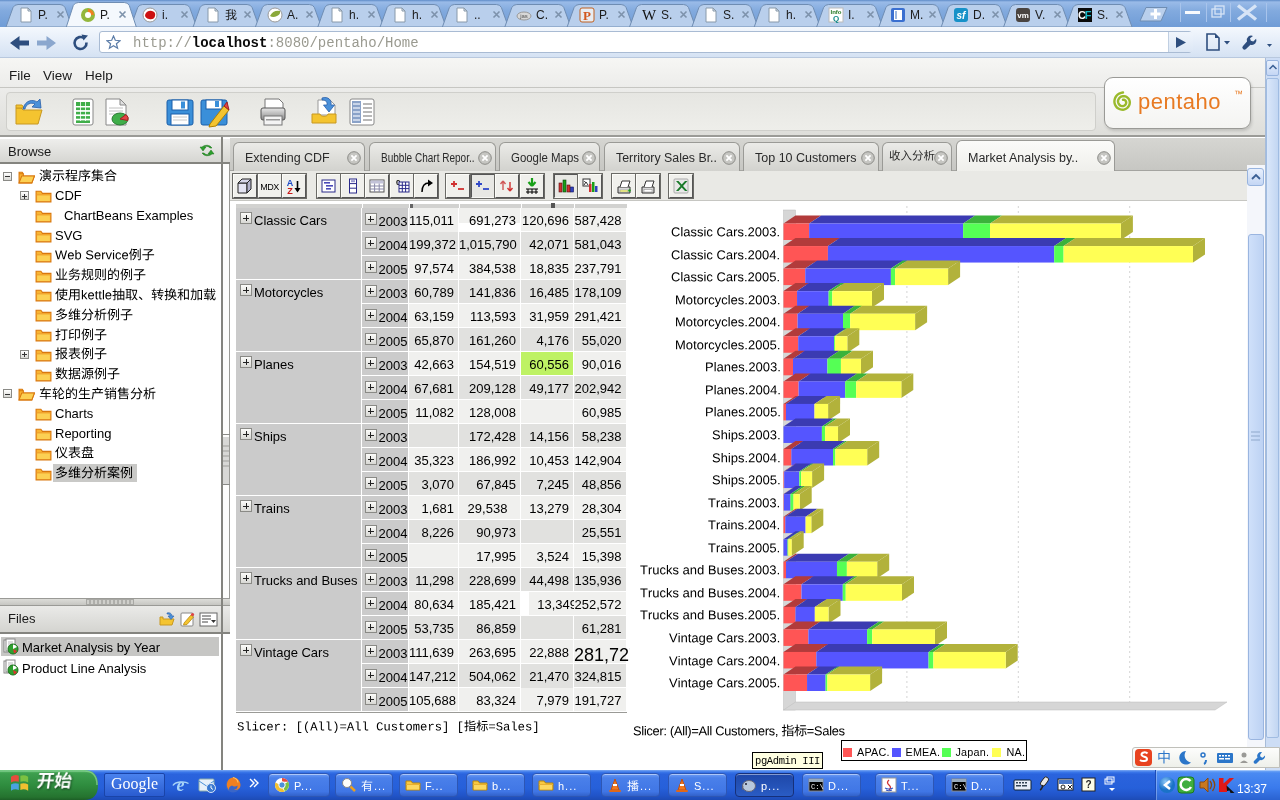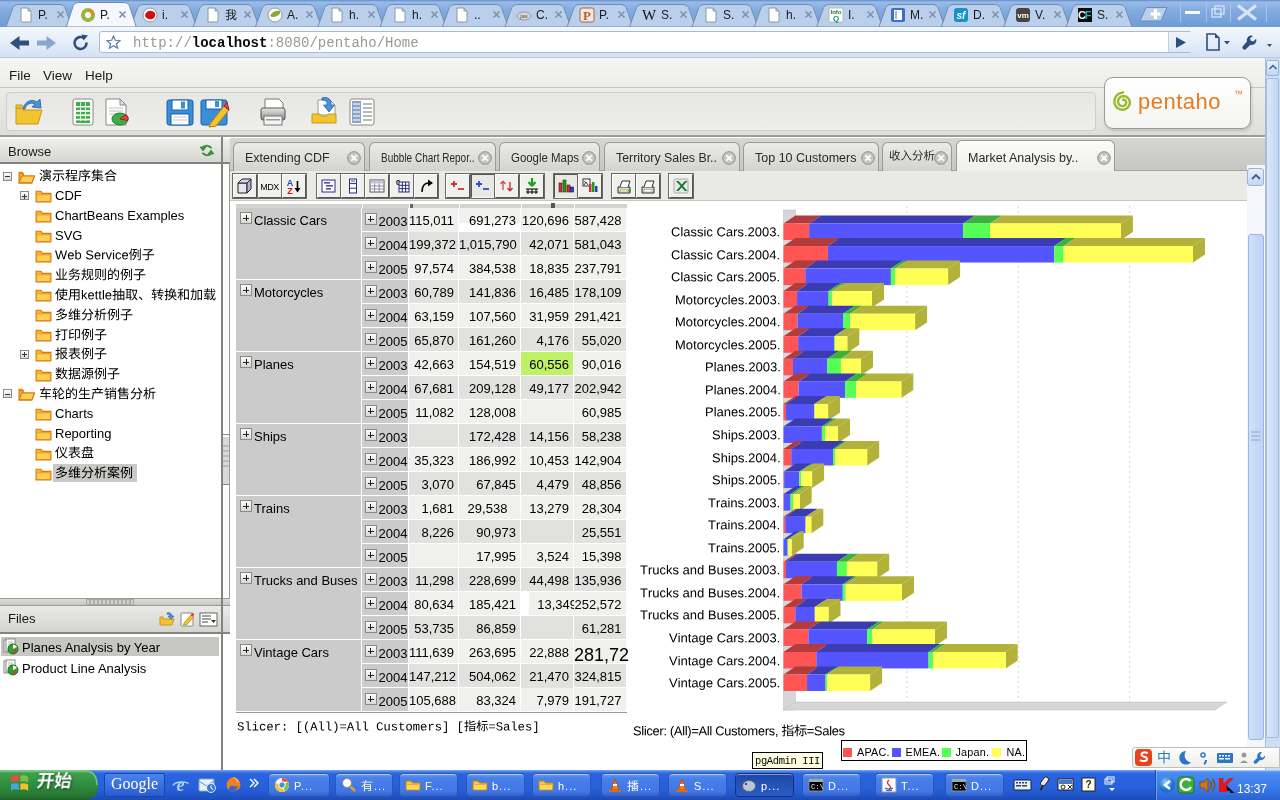--- a/index.html
+++ b/index.html
@@ -470,21 +470,21 @@
     <path d="M1 12 L1 2 L5.5 2 L7 4 L15 4 L15 12 Z" fill="#f9b431" stroke="#d9780e" stroke-width="1"></path>
 <path d="M1 5.5 L15 5.5" stroke="#e8952d" stroke-width="0.8"></path>
     <rect x="2" y="6" width="12" height="5.2" fill="#fcd053"></rect>
   </svg>
 <div class="ab" style="left:55.0px;top:188.3px;font-size:13px;color:#000">CDF</div>
 <svg class="ab" style="left:35.0px;top:209.1px" width="17" height="14" viewBox="0 0 16 13">
     <path d="M1 12 L1 2 L5.5 2 L7 4 L15 4 L15 12 Z" fill="#f9b431" stroke="#d9780e" stroke-width="1"></path>
 <path d="M1 5.5 L15 5.5" stroke="#e8952d" stroke-width="0.8"></path>
     <rect x="2" y="6" width="12" height="5.2" fill="#fcd053"></rect>
   </svg>
-<div class="ab" style="left:55.0px;top:208.1px;font-size:13px;color:#000">ChartBeans Examples</div>
+<div class="ab" style="left:64px;top:208.1px;font-size:13px;color:#000">ChartBeans Examples</div>
 <svg class="ab" style="left:35.0px;top:228.9px" width="17" height="14" viewBox="0 0 16 13">
     <path d="M1 12 L1 2 L5.5 2 L7 4 L15 4 L15 12 Z" fill="#f9b431" stroke="#d9780e" stroke-width="1"></path>
 <path d="M1 5.5 L15 5.5" stroke="#e8952d" stroke-width="0.8"></path>
     <rect x="2" y="6" width="12" height="5.2" fill="#fcd053"></rect>
   </svg>
 <div class="ab" style="left:55.0px;top:227.9px;font-size:13px;color:#000">SVG</div>
 <svg class="ab" style="left:35.0px;top:248.7px" width="17" height="14" viewBox="0 0 16 13">
     <path d="M1 12 L1 2 L5.5 2 L7 4 L15 4 L15 12 Z" fill="#f9b431" stroke="#d9780e" stroke-width="1"></path>
 <path d="M1 5.5 L15 5.5" stroke="#e8952d" stroke-width="0.8"></path>
     <rect x="2" y="6" width="12" height="5.2" fill="#fcd053"></rect>
@@ -735,21 +735,21 @@
     <rect x="3" y="1" width="9" height="12" fill="#fff" stroke="#888"></rect>
 <g stroke="#bbb">
       <line x1="5" y1="4" x2="10" y2="4"></line>
       <line x1="5" y1="6" x2="10" y2="6"></line>
       <line x1="5" y1="8" x2="10" y2="8"></line>
     </g>
 <circle cx="10" cy="11" r="5" fill="#2ea02e" stroke="#1a701a"></circle>
     <path d="M10 11 L10 6.5 A4.5 4.5 0 0 1 14 9 Z" fill="#fff"></path>
     <path d="M10 11 L14 13 A4.5 4.5 0 0 1 11 15.3 Z" fill="#e03030"></path>
 </svg>
-<div class="ab" style="left:22px;top:640px;font-size:13px;color:#000">Planes Analysis by Year</div>
+<div class="ab" style="left:22px;top:640px;font-size:13px;color:#000">Market Analysis by Year</div>
 <svg class="ab" style="left:3px;top:659px" width="17" height="17" viewBox="0 0 17 17">
 <rect x="1" y="2" width="9" height="12" fill="#fff" stroke="#888"></rect>
     <rect x="3" y="1" width="9" height="12" fill="#fff" stroke="#888"></rect>
 <g stroke="#bbb">
       <line x1="5" y1="4" x2="10" y2="4"></line>
       <line x1="5" y1="6" x2="10" y2="6"></line>
       <line x1="5" y1="8" x2="10" y2="8"></line>
     </g>
 <circle cx="10" cy="11" r="5" fill="#2ea02e" stroke="#1a701a"></circle>
     <path d="M10 11 L10 6.5 A4.5 4.5 0 0 1 14 9 Z" fill="#fff"></path>
@@ -989,21 +989,21 @@
 <div class="ab" style="left:409.0px;top:280.0px;width:50.0px;height:24px;background:#e1e1df;border-bottom:1px solid #fff;border-right:1px solid #fff;box-sizing:border-box;font-size:13px;color:#000;text-align:right;padding:5px 4px 0 0">60,789</div>
 <div class="ab" style="left:459.0px;top:280.0px;width:62.0px;height:24px;background:#e1e1df;border-bottom:1px solid #fff;border-right:1px solid #fff;box-sizing:border-box;font-size:13px;color:#000;text-align:right;padding:5px 4px 0 0">141,836</div>
 <div class="ab" style="left:521.0px;top:280.0px;width:53.0px;height:24px;background:#e1e1df;border-bottom:1px solid #fff;border-right:1px solid #fff;box-sizing:border-box;font-size:13px;color:#000;text-align:right;padding:5px 4px 0 0">16,485</div>
 <div class="ab" style="left:574.0px;top:280.0px;width:52.5px;height:24px;background:#e1e1df;border-bottom:1px solid #fff;border-right:1px solid #fff;box-sizing:border-box;font-size:13px;color:#000000;text-align:right;padding:5px 4px 0 0">178,109</div>
 <div class="ab" style="left:362px;top:304.0px;width:47px;height:24px;background:#cbcbcb;border-bottom:1px solid #fff;border-right:1px solid #fff;box-sizing:border-box"></div>
 <div class="ab" style="left:364.5px;top:309.0px;width:12px;height:12px;background:linear-gradient(180deg,#fcfcfa,#d8d8d4);border:1px solid #8a8a86;box-sizing:border-box"></div>
 <div class="ab" style="left:367.5px;top:314.5px;width:6px;height:1px;background:#222"></div>
 <div class="ab" style="left:370.0px;top:312.0px;width:1px;height:6px;background:#222"></div>
 <div class="ab" style="left:378.5px;top:309.5px;font-size:13px;color:#000">2004</div>
 <div class="ab" style="left:409.0px;top:304.0px;width:50.0px;height:24px;background:#f0f0ee;border-bottom:1px solid #fff;border-right:1px solid #fff;box-sizing:border-box;font-size:13px;color:#000;text-align:right;padding:5px 4px 0 0">63,159</div>
-<div class="ab" style="left:459.0px;top:304.0px;width:62.0px;height:24px;background:#f0f0ee;border-bottom:1px solid #fff;border-right:1px solid #fff;box-sizing:border-box;font-size:13px;color:#000;text-align:right;padding:5px 4px 0 0">107,560</div>
+<div class="ab" style="left:459.0px;top:304.0px;width:62.0px;height:24px;background:#f0f0ee;border-bottom:1px solid #fff;border-right:1px solid #fff;box-sizing:border-box;font-size:13px;color:#000;text-align:right;padding:5px 4px 0 0">113,593</div>
 <div class="ab" style="left:521.0px;top:304.0px;width:53.0px;height:24px;background:#f0f0ee;border-bottom:1px solid #fff;border-right:1px solid #fff;box-sizing:border-box;font-size:13px;color:#000;text-align:right;padding:5px 4px 0 0">31,959</div>
 <div class="ab" style="left:574.0px;top:304.0px;width:52.5px;height:24px;background:#f0f0ee;border-bottom:1px solid #fff;border-right:1px solid #fff;box-sizing:border-box;font-size:13px;color:#000;text-align:right;padding:5px 4px 0 0">291,421</div>
 <div class="ab" style="left:362px;top:328.0px;width:47px;height:24px;background:#cbcbcb;border-bottom:1px solid #fff;border-right:1px solid #fff;box-sizing:border-box"></div>
 <div class="ab" style="left:364.5px;top:333.0px;width:12px;height:12px;background:linear-gradient(180deg,#fcfcfa,#d8d8d4);border:1px solid #8a8a86;box-sizing:border-box"></div>
 <div class="ab" style="left:367.5px;top:338.5px;width:6px;height:1px;background:#222"></div>
 <div class="ab" style="left:370.0px;top:336.0px;width:1px;height:6px;background:#222"></div>
 <div class="ab" style="left:378.5px;top:333.5px;font-size:13px;color:#000">2005</div>
 <div class="ab" style="left:409.0px;top:328.0px;width:50.0px;height:24px;background:#e1e1df;border-bottom:1px solid #fff;border-right:1px solid #fff;box-sizing:border-box;font-size:13px;color:#000;text-align:right;padding:5px 4px 0 0">65,870</div>
 <div class="ab" style="left:459.0px;top:328.0px;width:62.0px;height:24px;background:#e1e1df;border-bottom:1px solid #fff;border-right:1px solid #fff;box-sizing:border-box;font-size:13px;color:#000;text-align:right;padding:5px 4px 0 0">161,260</div>
 <div class="ab" style="left:521.0px;top:328.0px;width:53.0px;height:24px;background:#e1e1df;border-bottom:1px solid #fff;border-right:1px solid #fff;box-sizing:border-box;font-size:13px;color:#000;text-align:right;padding:5px 4px 0 0">4,176</div>
@@ -1063,21 +1063,21 @@
 <div class="ab" style="left:459.0px;top:448.0px;width:62.0px;height:24px;background:#f0f0ee;border-bottom:1px solid #fff;border-right:1px solid #fff;box-sizing:border-box;font-size:13px;color:#000;text-align:right;padding:5px 4px 0 0">186,992</div>
 <div class="ab" style="left:521.0px;top:448.0px;width:53.0px;height:24px;background:#f0f0ee;border-bottom:1px solid #fff;border-right:1px solid #fff;box-sizing:border-box;font-size:13px;color:#000;text-align:right;padding:5px 4px 0 0">10,453</div>
 <div class="ab" style="left:574.0px;top:448.0px;width:52.5px;height:24px;background:#f0f0ee;border-bottom:1px solid #fff;border-right:1px solid #fff;box-sizing:border-box;font-size:13px;color:#000;text-align:right;padding:5px 4px 0 0">142,904</div>
 <div class="ab" style="left:362px;top:472.0px;width:47px;height:24px;background:#cbcbcb;border-bottom:1px solid #fff;border-right:1px solid #fff;box-sizing:border-box"></div>
 <div class="ab" style="left:364.5px;top:477.0px;width:12px;height:12px;background:linear-gradient(180deg,#fcfcfa,#d8d8d4);border:1px solid #8a8a86;box-sizing:border-box"></div>
 <div class="ab" style="left:367.5px;top:482.5px;width:6px;height:1px;background:#222"></div>
 <div class="ab" style="left:370.0px;top:480.0px;width:1px;height:6px;background:#222"></div>
 <div class="ab" style="left:378.5px;top:477.5px;font-size:13px;color:#000">2005</div>
 <div class="ab" style="left:409.0px;top:472.0px;width:50.0px;height:24px;background:#e1e1df;border-bottom:1px solid #fff;border-right:1px solid #fff;box-sizing:border-box;font-size:13px;color:#000;text-align:right;padding:5px 4px 0 0">3,070</div>
 <div class="ab" style="left:459.0px;top:472.0px;width:62.0px;height:24px;background:#e1e1df;border-bottom:1px solid #fff;border-right:1px solid #fff;box-sizing:border-box;font-size:13px;color:#000;text-align:right;padding:5px 4px 0 0">67,845</div>
-<div class="ab" style="left:521.0px;top:472.0px;width:53.0px;height:24px;background:#e1e1df;border-bottom:1px solid #fff;border-right:1px solid #fff;box-sizing:border-box;font-size:13px;color:#000;text-align:right;padding:5px 4px 0 0">4,479</div>
+<div class="ab" style="left:521.0px;top:472.0px;width:53.0px;height:24px;background:#e1e1df;border-bottom:1px solid #fff;border-right:1px solid #fff;box-sizing:border-box;font-size:13px;color:#000;text-align:right;padding:5px 4px 0 0">7,245</div>
 <div class="ab" style="left:574.0px;top:472.0px;width:52.5px;height:24px;background:#e1e1df;border-bottom:1px solid #fff;border-right:1px solid #fff;box-sizing:border-box;font-size:13px;color:#000;text-align:right;padding:5px 4px 0 0">48,856</div>
 <div class="ab" style="left:236px;top:496.0px;width:126.0px;height:72px;background:#cbcbcb;border-bottom:1px solid #fff;border-right:1px solid #fff;box-sizing:border-box"></div>
 <div class="ab" style="left:240.0px;top:500.0px;width:12px;height:12px;background:linear-gradient(180deg,#fcfcfa,#d8d8d4);border:1px solid #8a8a86;box-sizing:border-box"></div>
 <div class="ab" style="left:243.0px;top:505.5px;width:6px;height:1px;background:#222"></div>
 <div class="ab" style="left:245.5px;top:503.0px;width:1px;height:6px;background:#222"></div>
 <div class="ab" style="left:254px;top:501.0px;font-size:13px;color:#000">Trains</div>
 <div class="ab" style="left:362px;top:496.0px;width:47px;height:24px;background:#cbcbcb;border-bottom:1px solid #fff;border-right:1px solid #fff;box-sizing:border-box"></div>
 <div class="ab" style="left:364.5px;top:501.0px;width:12px;height:12px;background:linear-gradient(180deg,#fcfcfa,#d8d8d4);border:1px solid #8a8a86;box-sizing:border-box"></div>
 <div class="ab" style="left:367.5px;top:506.5px;width:6px;height:1px;background:#222"></div>
 <div class="ab" style="left:370.0px;top:504.0px;width:1px;height:6px;background:#222"></div>

